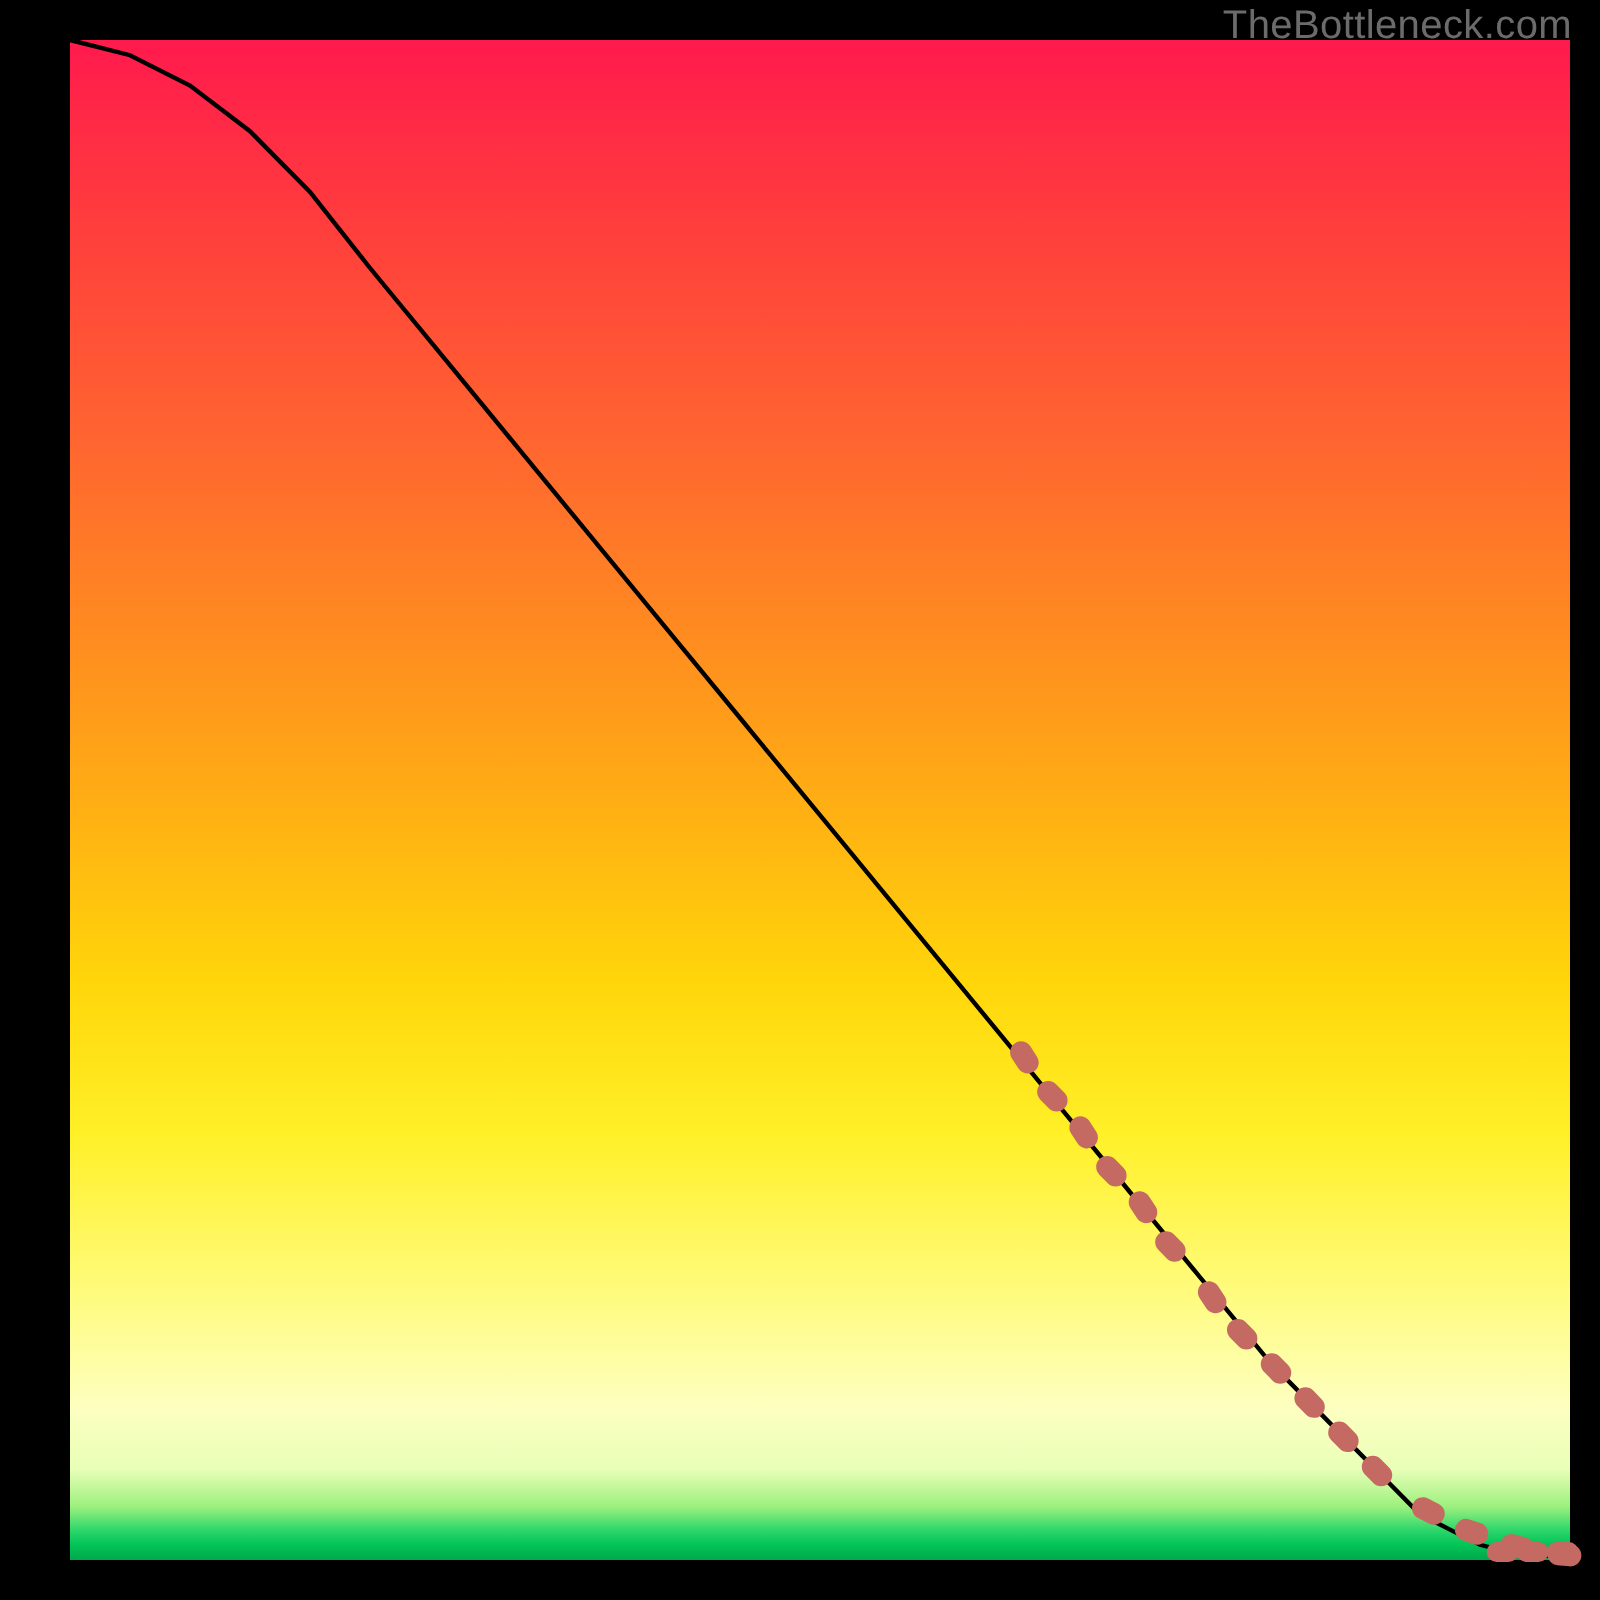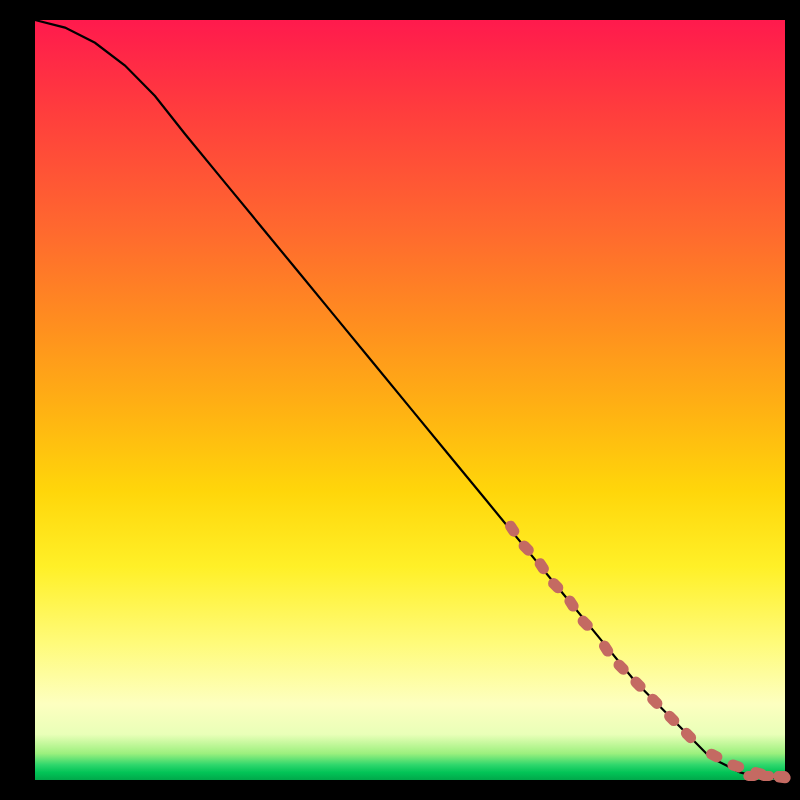--- a/index.html
+++ b/index.html
@@ -58,20 +58,21 @@
     top: 0;
     width: 750px;
     height: 760px;
     overflow: visible;
   }
 </style>
 </head>
 <body>
 
 <div class="frame">
+  <div class="watermark">TheBottleneck.com</div>
 
   <div class="plot-area">
     <svg class="curve" viewBox="0 0 750 760">
       <g>
         <path id="curve-path" fill="none" stroke="#000000" stroke-width="2.2" stroke-linecap="round" d="M0.0 0.0 L30.0 7.6 L60.0 22.8 L90.0 45.6 L120.0 76.0 L150.0 114.0 L187.5 159.6 L225.0 205.2 L262.5 250.8 L300.0 296.4 L337.5 342.0 L375.0 387.6 L412.5 433.2 L450.0 478.8 L487.5 524.4 L525.0 570.0 L562.5 615.6 L600.0 661.2 L637.5 699.2 L660.0 722.0 L675.0 737.2 L690.0 744.8 L705.0 752.4 L720.0 756.2 L735.0 757.7 L750.0 758.5"></path>
       </g>
       <g id="dots">
           <rect x="468.7" y="503.2" width="17" height="11" rx="5.5" fill="#c46a62" transform="rotate(56.7 477.2 508.7)"></rect>
           <rect x="482.7" y="522.6" width="17" height="11" rx="5.5" fill="#c46a62" transform="rotate(45.4 491.2 528.1)"></rect>
           <rect x="498.3" y="540.7" width="17" height="11" rx="5.5" fill="#c46a62" transform="rotate(56.7 506.8 546.2)"></rect>

